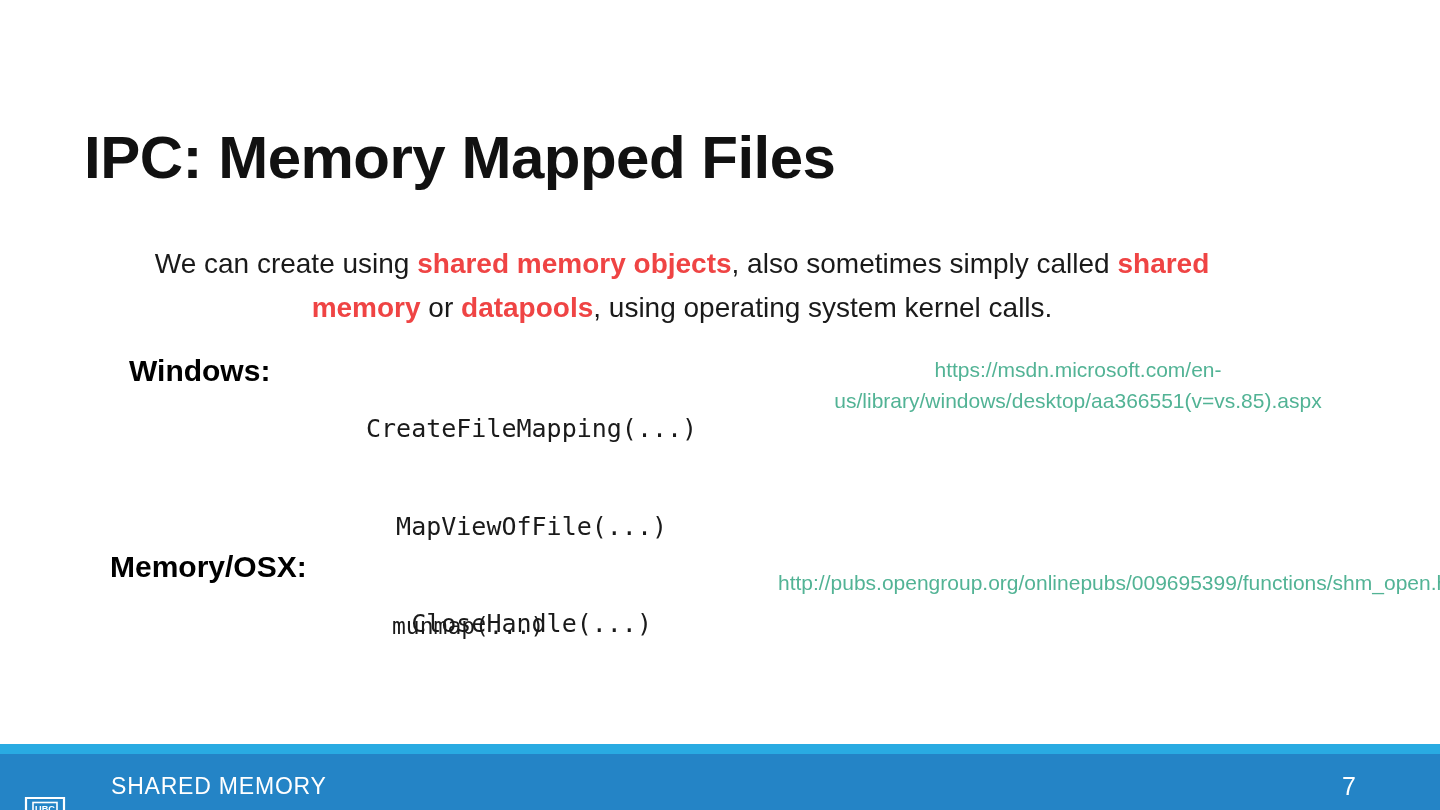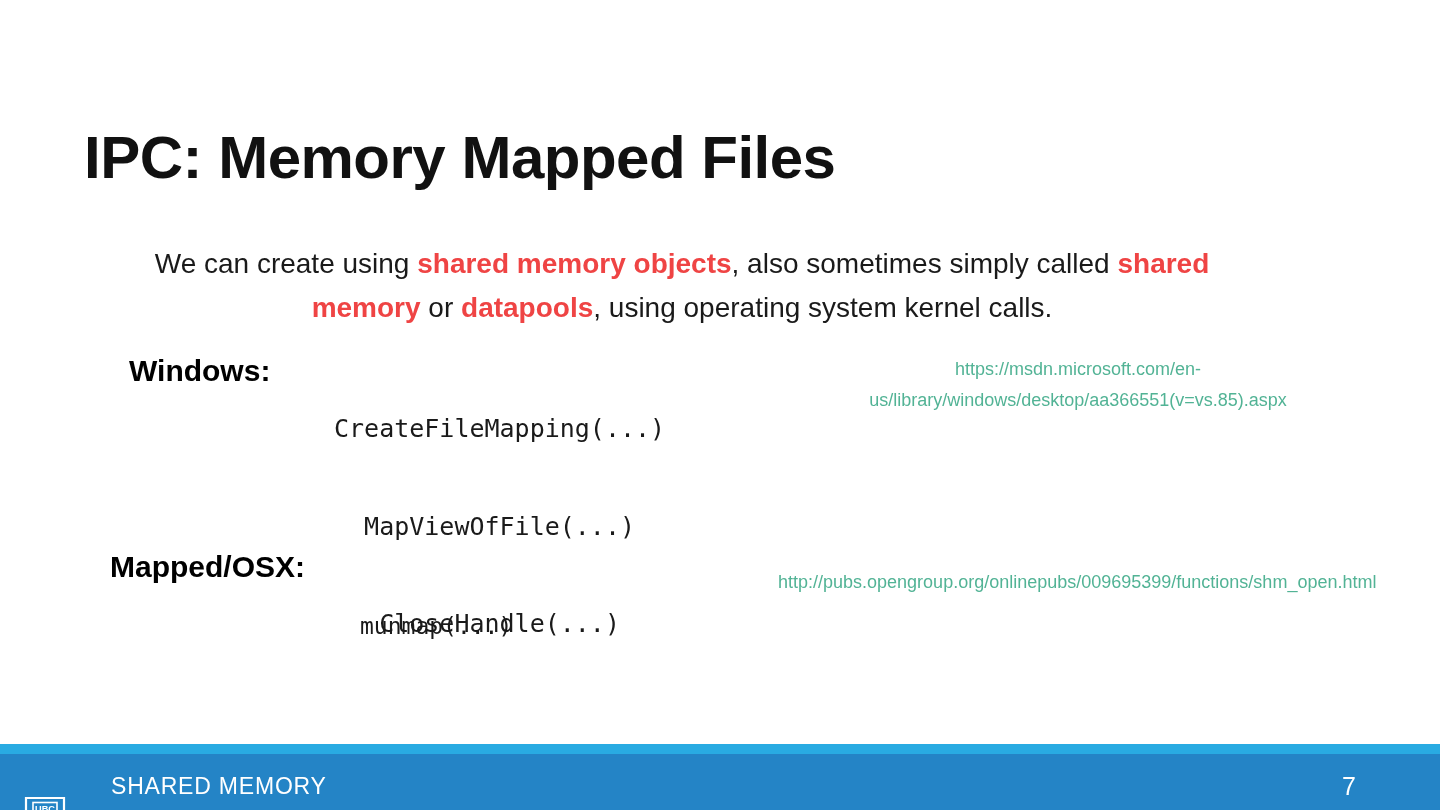--- a/index.html
+++ b/index.html
@@ -67,39 +67,40 @@
     white-space: nowrap;
   }
   .row-windows .platform-label { left: 114px; top: 6px; margin-left: 15px; }
   .row-linux   .platform-label { left: 110px; top: 5px; }
 
   .code-block {
     position: absolute;
     font-family: "DejaVu Sans Mono", "Liberation Mono", monospace;
     color: #1a1a1a;
     white-space: pre;
+    margin-left: 32px;
   }
   .row-windows .code-block {
     left: 334px;
     top: 0px;
     font-size: 25px;
     line-height: 32.5px;
   }
   .row-linux .code-block {
     left: 360px;
     top: 0px;
     font-size: 23px;
     line-height: 32.5px;
   }
   .code-line { display: block; }
 
   .ref-link {
     position: absolute;
     color: #52b395;
-    font-size: 18px;
+    font-size: 21px;
     line-height: 31px;
   }
   .row-windows .ref-link { left: 778px; top: 6px; width: 600px; }
   .row-linux   .ref-link { left: 778px; top: 22px; width: 590px; }
 
   
   .footer-accent {
     position: absolute;
     left: 0;
     top: 744px;
@@ -151,21 +152,21 @@
     <div class="platform-label">Windows:</div>
     <div class="code-block">
       <span class="code-line">CreateFileMapping(...)</span>
       <span class="code-line">MapViewOfFile(...)</span>
       <span class="code-line">CloseHandle(...)</span>
     </div>
     <div class="ref-link">https://msdn.microsoft.com/en-us/library/windows/desktop/aa366551(v=vs.85).aspx</div>
   </div>
 
   <div class="platform-row row-linux">
-    <div class="platform-label">Mapped/OSX:</div>
+    <div class="platform-label">Memory/OSX:</div>
     <div class="code-block">
       <span class="code-line">munmap(...)</span>
       
       
     </div>
     <div class="ref-link">http://pubs.opengroup.org/onlinepubs/009695399/functions/shm_open.html</div>
   </div>
 
   <div class="footer-accent"></div>
   <div class="footer-bar"></div>

